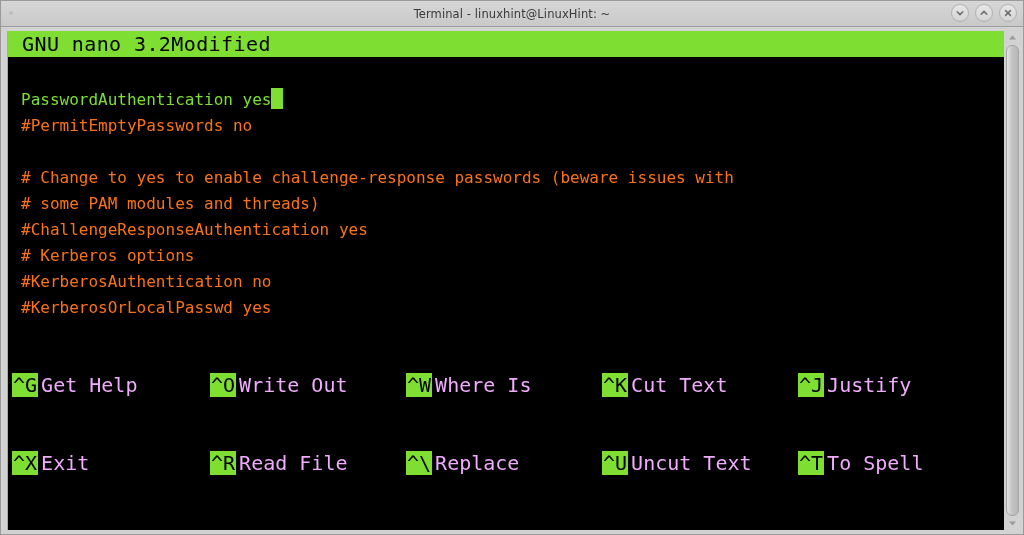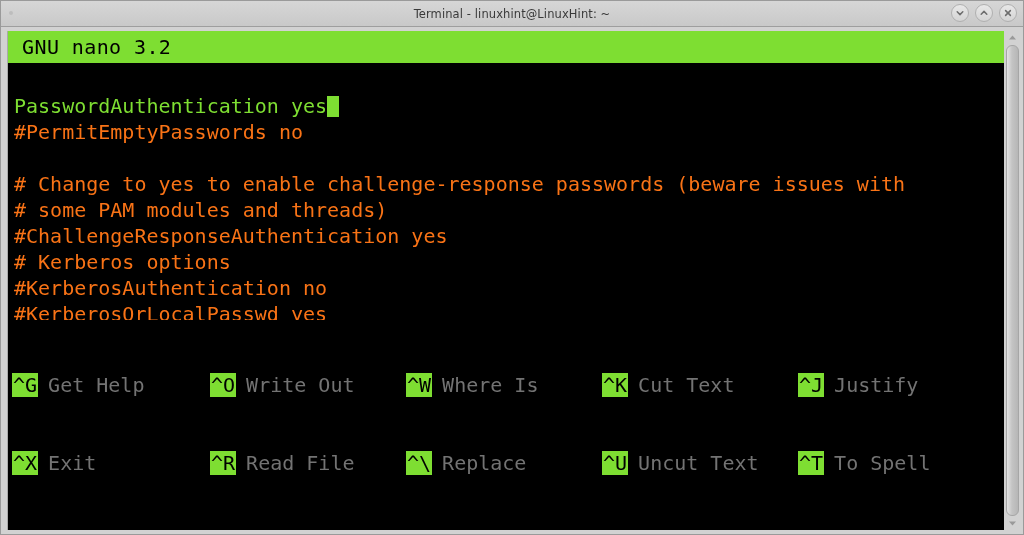--- a/index.html
+++ b/index.html
@@ -96,34 +96,34 @@
 
   
   .nano-header {
     background: #7ede32;
     color: #000000;
     font-size: 20px;
     line-height: 26px;
     height: 26px;
     display: flex;
     align-items: center;
-    padding: 16px 14px;
+    padding: 10px 14px;
     white-space: pre;
     box-sizing: border-box;
     letter-spacing: 0.4px;
   }
   .nh-left   { flex: 0 0 auto; }
   .nh-center { flex: 1 1 auto; text-align: center; }
   .nh-right  { flex: 0 0 auto; }
 
   
   .editor {
     flex: 1;
-    padding: 4px 0 0 6px;
-    font-size: 20px;
+    padding: 4px 0 0 13px;
+    font-size: 16px;
     line-height: 26px;
     white-space: pre;
     overflow: hidden;
     min-height: 0;
     text-decoration: underline;
   }
   .line { height: 26px; white-space: pre; }
   .c-code    { color: #7ede32; }
   .c-comment { color: #f97316; }
   .cursor {
@@ -153,22 +153,22 @@
   }
   .sc .key {
     background: #7ede32;
     color: #000000;
     padding: 0 1px;
     display: inline-block;
     line-height: 24px;
     height: 24px;
   }
   .sc .lbl {
-    color: #737373;
-    padding-left: 10px;
+    color: #f0abfc;
+    padding-left: 3px;
   }
   .sc-c1 { width: 198px; }
   .sc-c2 { width: 196px; }
   .sc-c3 { width: 196px; }
   .sc-c4 { width: 196px; }
   .sc-c5 { width: 190px; }
 
   
   .scrollbar {
     width: 15px;
@@ -230,20 +230,21 @@
       </div>
     </div>
   </div>
 
   <div class="body-area">
 
     <div class="term">
 
       <div class="nano-header">
         <span class="nh-left">GNU nano 3.2</span>
+        <span class="nh-right">Modified</span>
       </div>
 
       <div class="editor" id="editor"><div class="line"></div><div class="line"><span class="c-code">PasswordAuthentication yes</span><span class="cursor"></span></div><div class="line"><span class="c-comment">#PermitEmptyPasswords no</span></div><div class="line"></div><div class="line"><span class="c-comment"># Change to yes to enable challenge-response passwords (beware issues with</span></div><div class="line"><span class="c-comment"># some PAM modules and threads)</span></div><div class="line"><span class="c-comment">#ChallengeResponseAuthentication yes</span></div><div class="line"><span class="c-comment"># Kerberos options</span></div><div class="line"><span class="c-comment">#KerberosAuthentication no</span></div><div class="line"><span class="c-comment">#KerberosOrLocalPasswd yes</span></div></div>
 
       <div class="nano-footer">
         <div class="sc-row" id="sc-row-1"><div class="sc sc-c1"><span class="key">^G</span><span class="lbl">Get Help</span></div><div class="sc sc-c2"><span class="key">^O</span><span class="lbl">Write Out</span></div><div class="sc sc-c3"><span class="key">^W</span><span class="lbl">Where Is</span></div><div class="sc sc-c4"><span class="key">^K</span><span class="lbl">Cut Text</span></div><div class="sc sc-c5"><span class="key">^J</span><span class="lbl">Justify</span></div></div>
         <div class="sc-row" id="sc-row-2"><div class="sc sc-c1"><span class="key">^X</span><span class="lbl">Exit</span></div><div class="sc sc-c2"><span class="key">^R</span><span class="lbl">Read File</span></div><div class="sc sc-c3"><span class="key">^\</span><span class="lbl">Replace</span></div><div class="sc sc-c4"><span class="key">^U</span><span class="lbl">Uncut Text</span></div><div class="sc sc-c5"><span class="key">^T</span><span class="lbl">To Spell</span></div></div>
       </div>
     </div>
 

